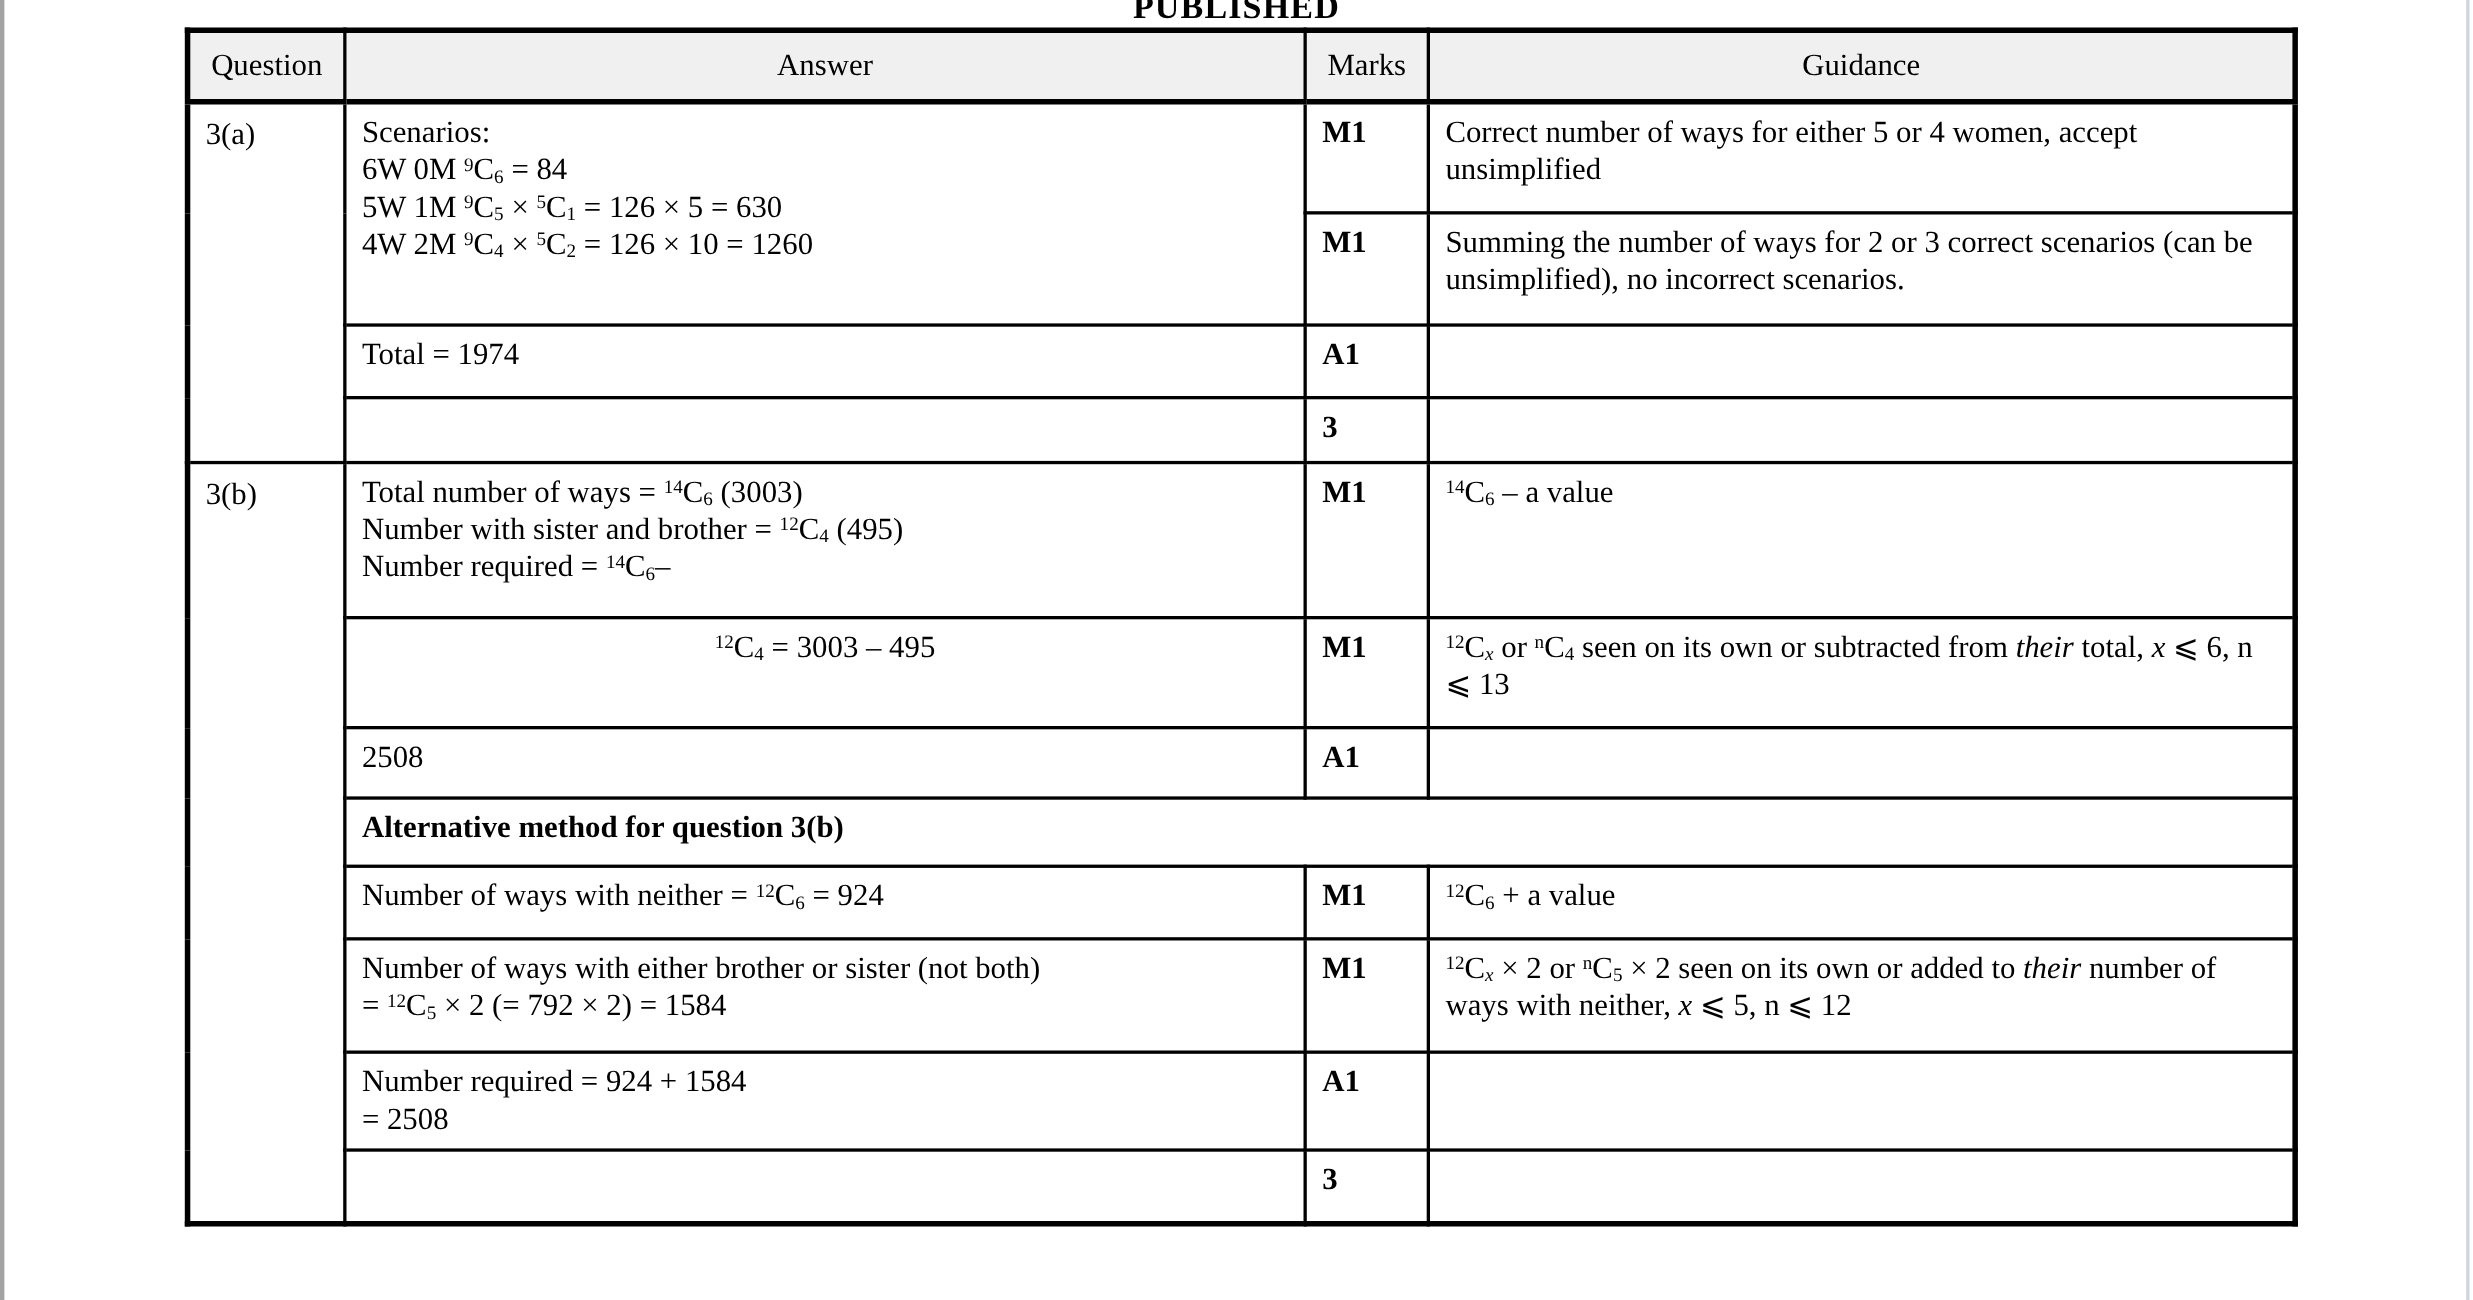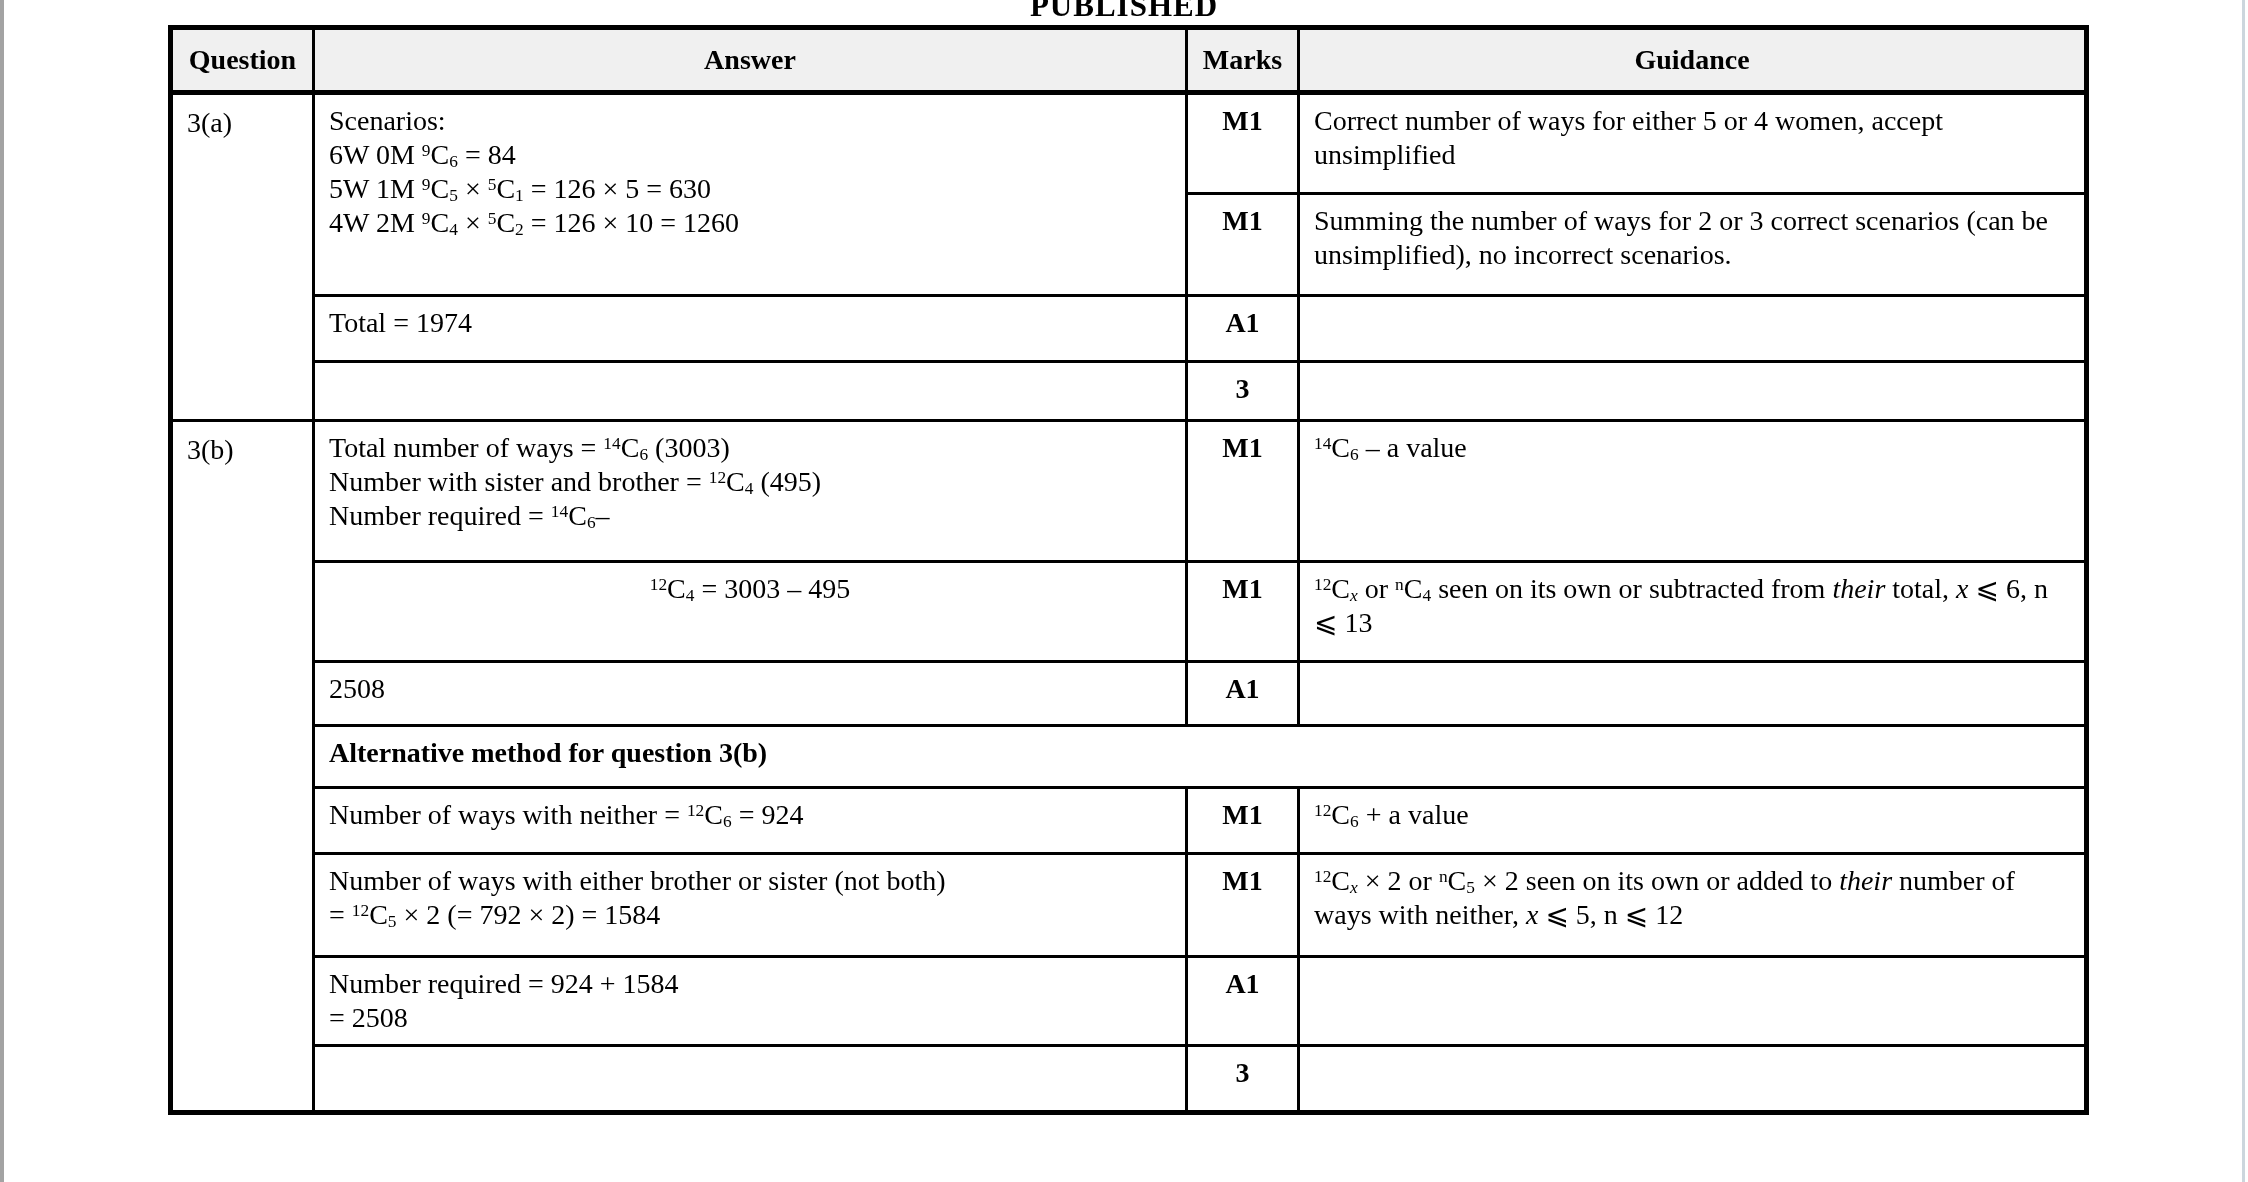--- a/index.html
+++ b/index.html
@@ -21,25 +21,25 @@
     border:5px solid #000;
   }
   .mark-table th,.mark-table td{
     border:3px solid #000;
     vertical-align:top;
     font-size:28px;line-height:34px;
     padding:9px 14px;
     overflow:hidden;
   }
   .mark-table th{
-    background:#f0f0f0;text-align:center;font-weight:bold;
+    background:#f0f0f0;text-align:center;font-weight:normal;
     border-bottom:5px solid #000;vertical-align:middle;padding:6px;
   }
   td.qcell{text-align:left;padding-top:11px;}
-  td.marks{text-align:center;font-weight:bold;padding-right:14px;}
+  td.marks{text-align:left;font-weight:bold;padding-right:14px;}
   td.center{text-align:center;}
   td.alt-heading{font-weight:bold;}
   sup,sub{font-size:0.62em;line-height:0;position:relative;vertical-align:baseline;}
   sup{top:-0.48em;}
   sub{top:0.18em;}
 </style>
 </head>
 <body>
 
 <div class="edge-left"></div>

